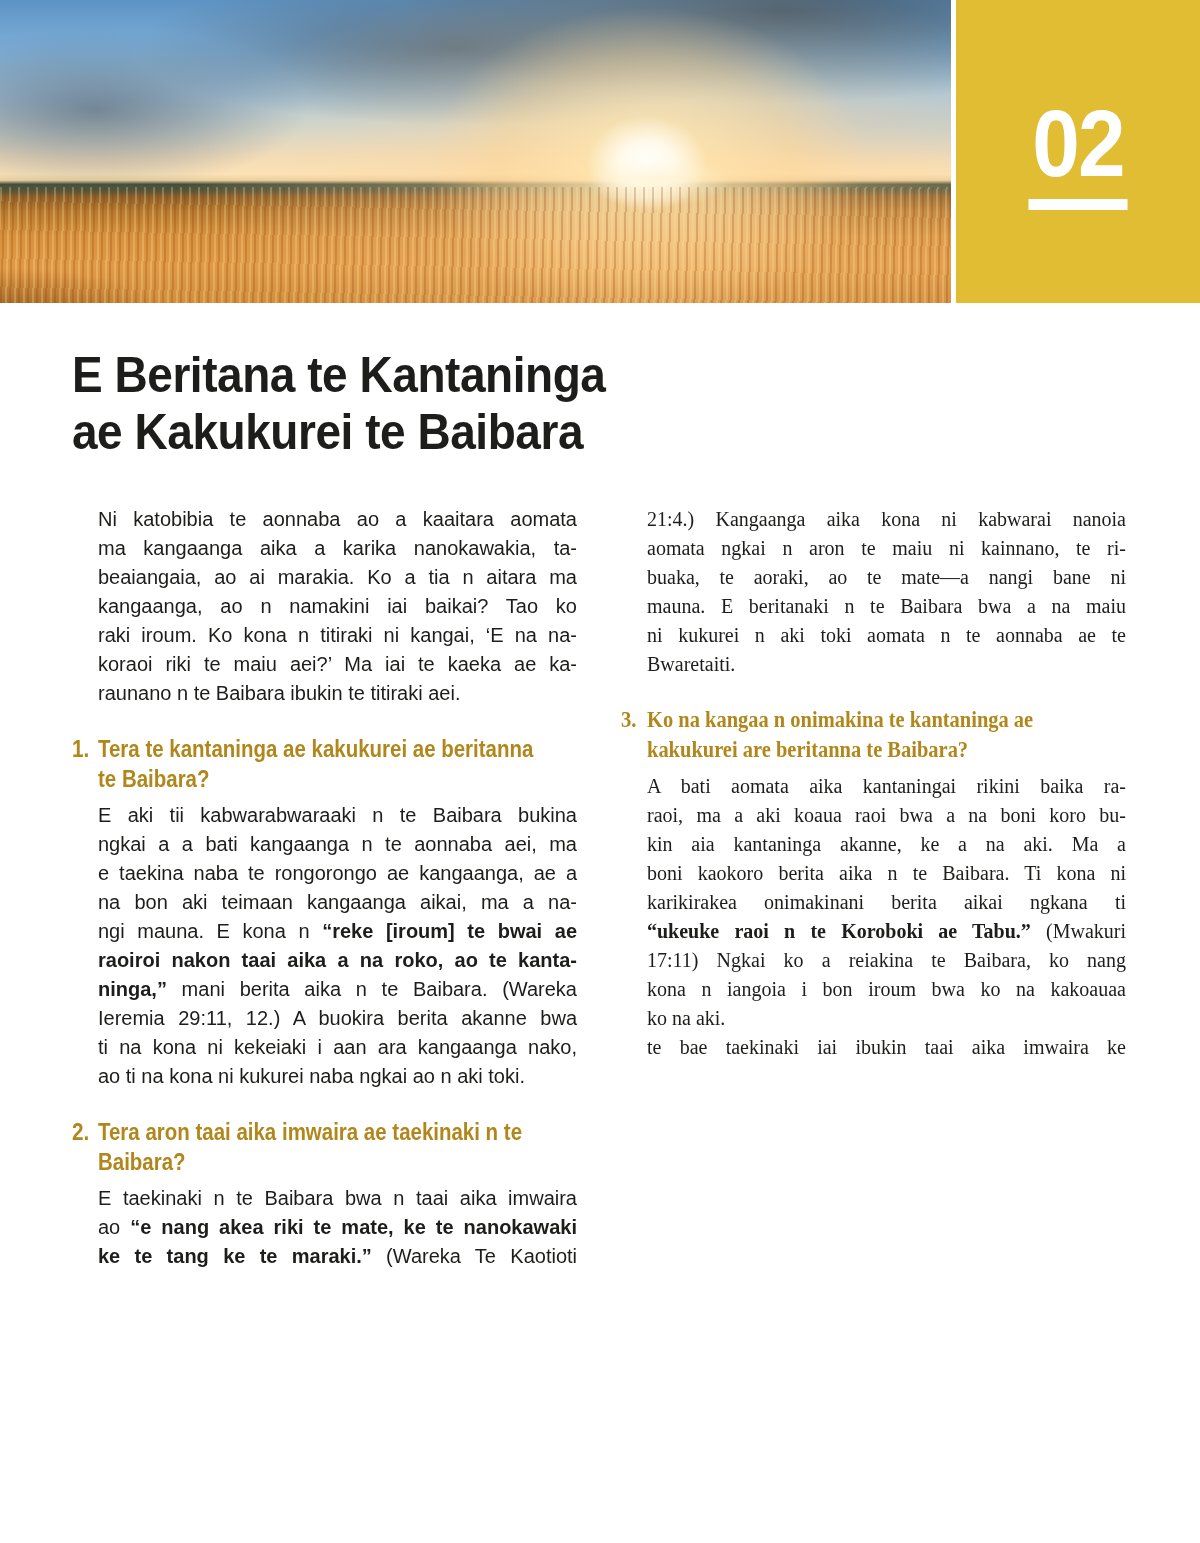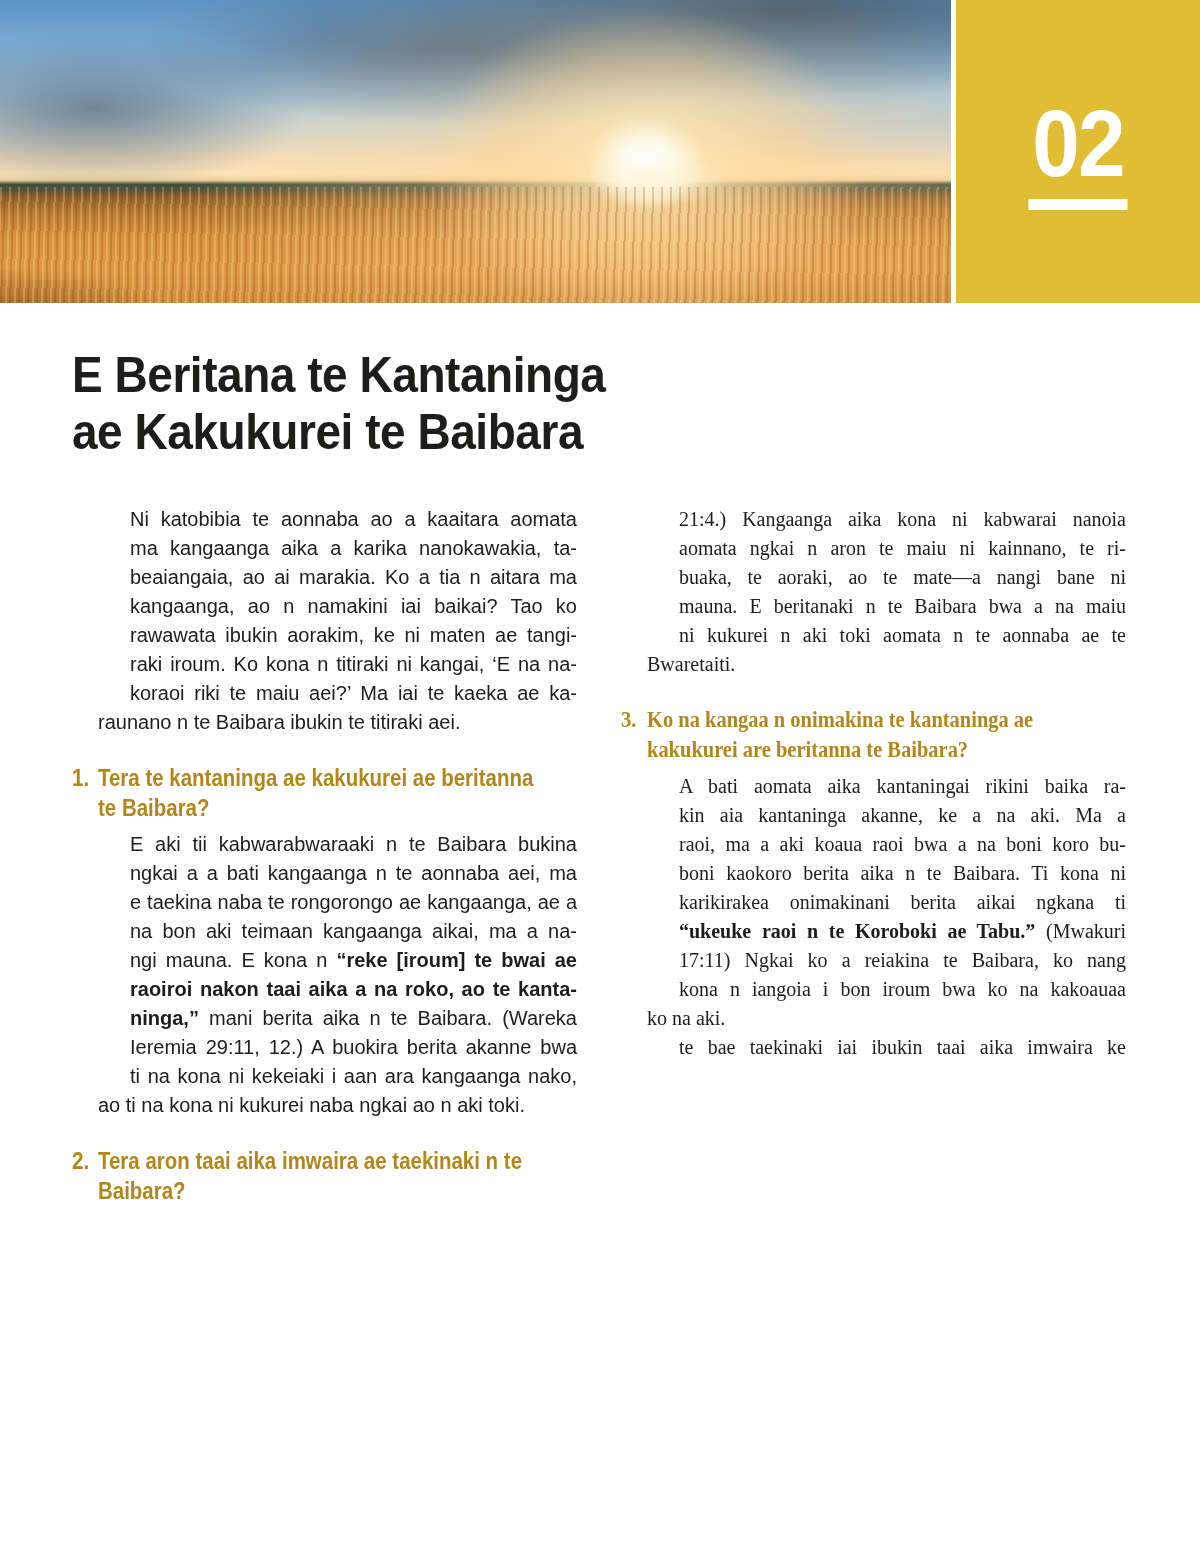--- a/index.html
+++ b/index.html
@@ -64,21 +64,21 @@
   }
 
   
   .cols{display:flex;margin:44px 0 0 72px;}
   .col{width:505px;}
   .col.left{margin-right:44px;}
   .col.right{width:504px;font-family:Liberation Serif, serif;}
 
   .para{margin-left:26px;width:479px;font-size:20px;line-height:29px;color:var(--ink);}
   .bline{height:29px;}
-  .bline.just{text-align:justify;text-align-last:justify;margin-left:32px;}
+  .bline.just{text-align:justify;text-align-last:justify;}
   .bline:not(.just){white-space:nowrap;}
   .bline b{font-weight:bold;}
 
   .qh{position:relative;margin:26px 0 7px 0;color:var(--gold);font-weight:bold;font-size:23px;line-height:30px;}
   .qnum{position:absolute;left:0;top:0;transform:scaleX(.9);transform-origin:left center;}
   .qlines{margin-left:26px;}
   .qline{white-space:nowrap;transform:scaleX(.89);transform-origin:left center;}
 </style>
 </head>
 <body>
@@ -98,21 +98,20 @@
     <div class="title-line">ae Kakukurei te Baibara</div>
   </div>
 
   <div class="cols">
     <div class="col left">
         <div class="para">
           <div class="bline just">Ni katobibia te aonnaba ao a kaaitara aomata</div>
           <div class="bline just">ma kangaanga aika a karika nanokawakia, ta-</div>
           <div class="bline just">beaiangaia, ao ai marakia. Ko a tia n aitara ma</div>
           <div class="bline just">kangaanga, ao n namakini iai baikai? Tao ko</div>
-          <div class="bline just">rawawata ibukin aorakim, ke ni maten ae tangi-</div>
           <div class="bline just">raki iroum. Ko kona n titiraki ni kangai, ‘E na na-</div>
           <div class="bline just">koraoi riki te maiu aei?’ Ma iai te kaeka ae ka-</div>
           <div class="bline">raunano n te Baibara ibukin te titiraki aei.</div>
         </div>
         <div class="qh">
           <span class="qnum">1.</span>
           <div class="qlines">
             <div class="qline">Tera te kantaninga ae kakukurei ae beritanna</div>
             <div class="qline">te Baibara?</div>
           </div>
@@ -129,41 +128,46 @@
           <div class="bline just">ti na kona ni kekeiaki i aan ara kangaanga nako,</div>
           <div class="bline">ao ti na kona ni kukurei naba ngkai ao n aki toki.</div>
         </div>
         <div class="qh">
           <span class="qnum">2.</span>
           <div class="qlines">
             <div class="qline">Tera aron taai aika imwaira ae taekinaki n te</div>
             <div class="qline">Baibara?</div>
           </div>
         </div>
+        <div class="para">
+          <div class="bline just">E taekinaki n te Baibara bwa n taai aika imwaira</div>
+          <div class="bline just">ao <b>“e nang akea riki te mate, ke te nanokawaki</b></div>
+          <div class="bline just"><b>ke te tang ke te maraki.”</b> (Wareka Te Kaotioti</div>
+        </div>
       </div>
     <div class="col right">
         <div class="para">
           <div class="bline just">21:4.) Kangaanga aika kona ni kabwarai nanoia</div>
           <div class="bline just">aomata ngkai n aron te maiu ni kainnano, te ri-</div>
           <div class="bline just">buaka, te aoraki, ao te mate—a nangi bane ni</div>
           <div class="bline just">mauna. E beritanaki n te Baibara bwa a na maiu</div>
           <div class="bline just">ni kukurei n aki toki aomata n te aonnaba ae te</div>
           <div class="bline">Bwaretaiti.</div>
         </div>
         <div class="qh">
           <span class="qnum">3.</span>
           <div class="qlines">
             <div class="qline">Ko na kangaa n onimakina te kantaninga ae</div>
             <div class="qline">kakukurei are beritanna te Baibara?</div>
           </div>
         </div>
         <div class="para">
           <div class="bline just">A bati aomata aika kantaningai rikini baika ra-</div>
+          <div class="bline just">raoi, ma a aki koaua raoi bwa a na boni koro bu-</div>
           <div class="bline just">kin aia kantaninga akanne, ke a na aki. Ma a</div>
-          <div class="bline just">raoi, ma a aki koaua raoi bwa a na boni koro bu-</div>
           <div class="bline just">boni kaokoro berita aika n te Baibara. Ti kona ni</div>
           <div class="bline just">karikirakea onimakinani berita aikai ngkana ti</div>
           <div class="bline just"><b>“ukeuke raoi n te Koroboki ae Tabu.”</b> (Mwakuri</div>
           <div class="bline just">17:11) Ngkai ko a reiakina te Baibara, ko nang</div>
           <div class="bline just">kona n iangoia i bon iroum bwa ko na kakoauaa</div>
           <div class="bline">ko na aki.</div>
           <div class="bline just">te bae taekinaki iai ibukin taai aika imwaira ke</div>
         </div>
       </div>
   </div>

